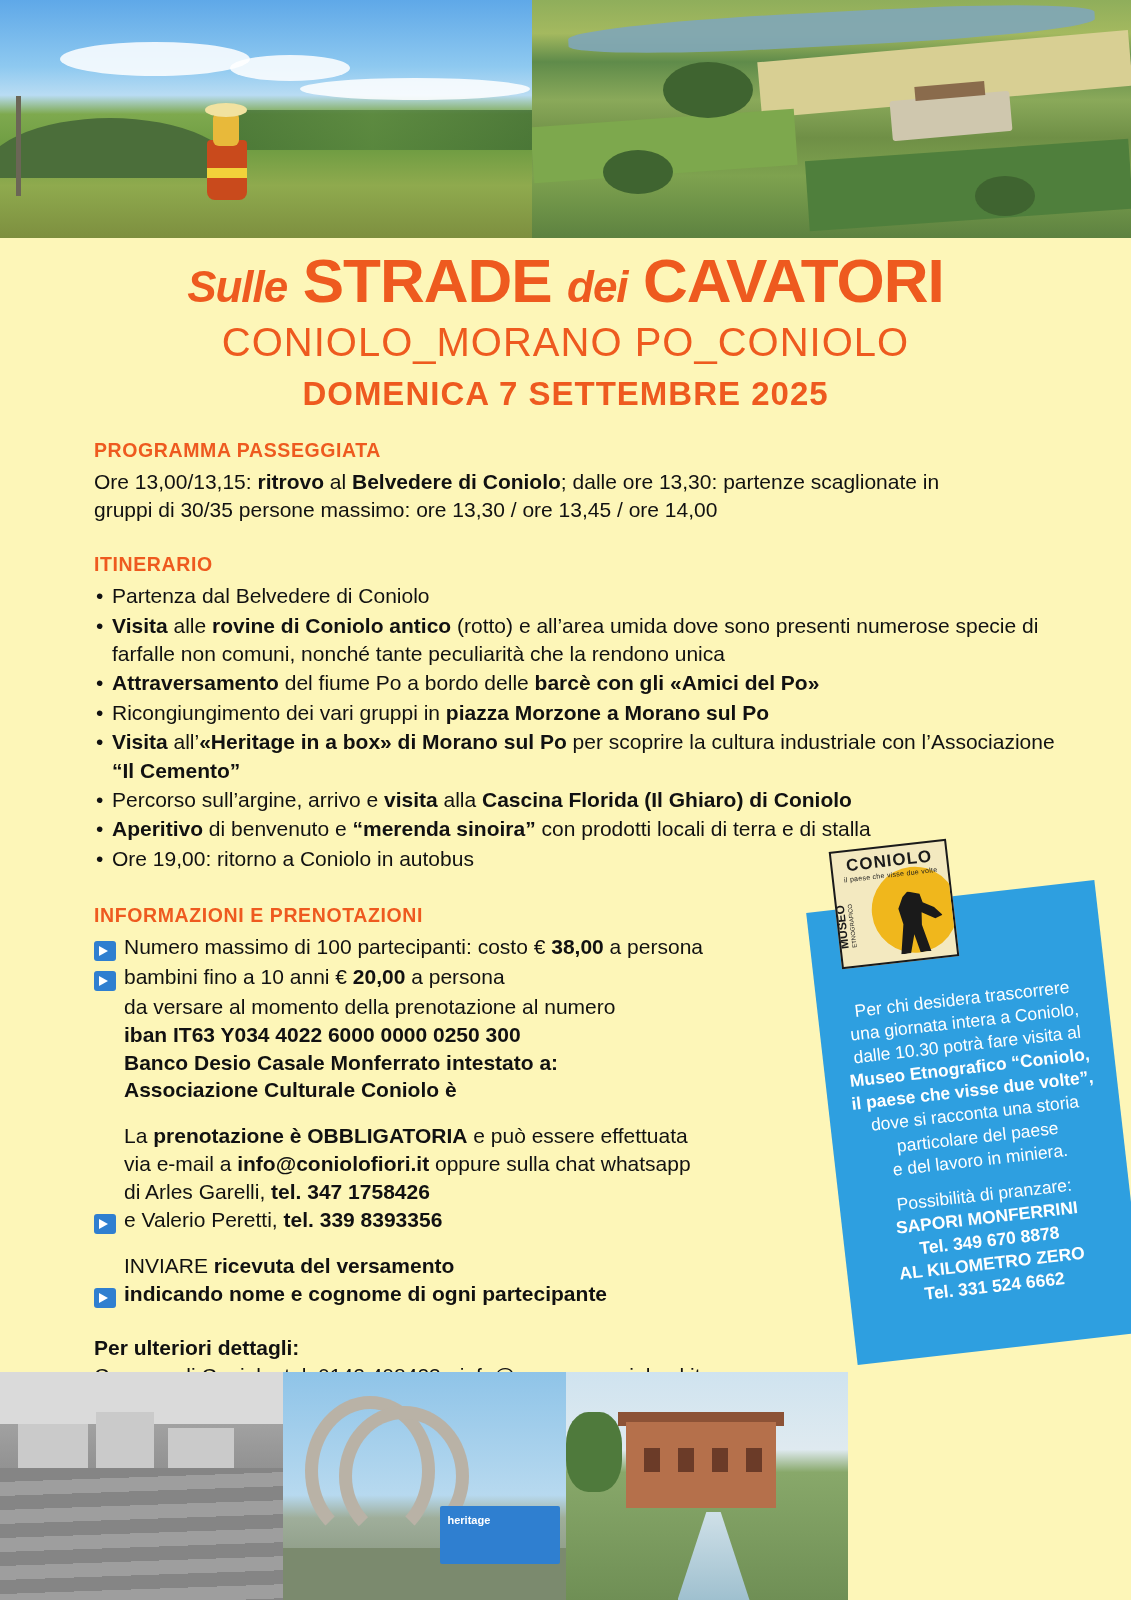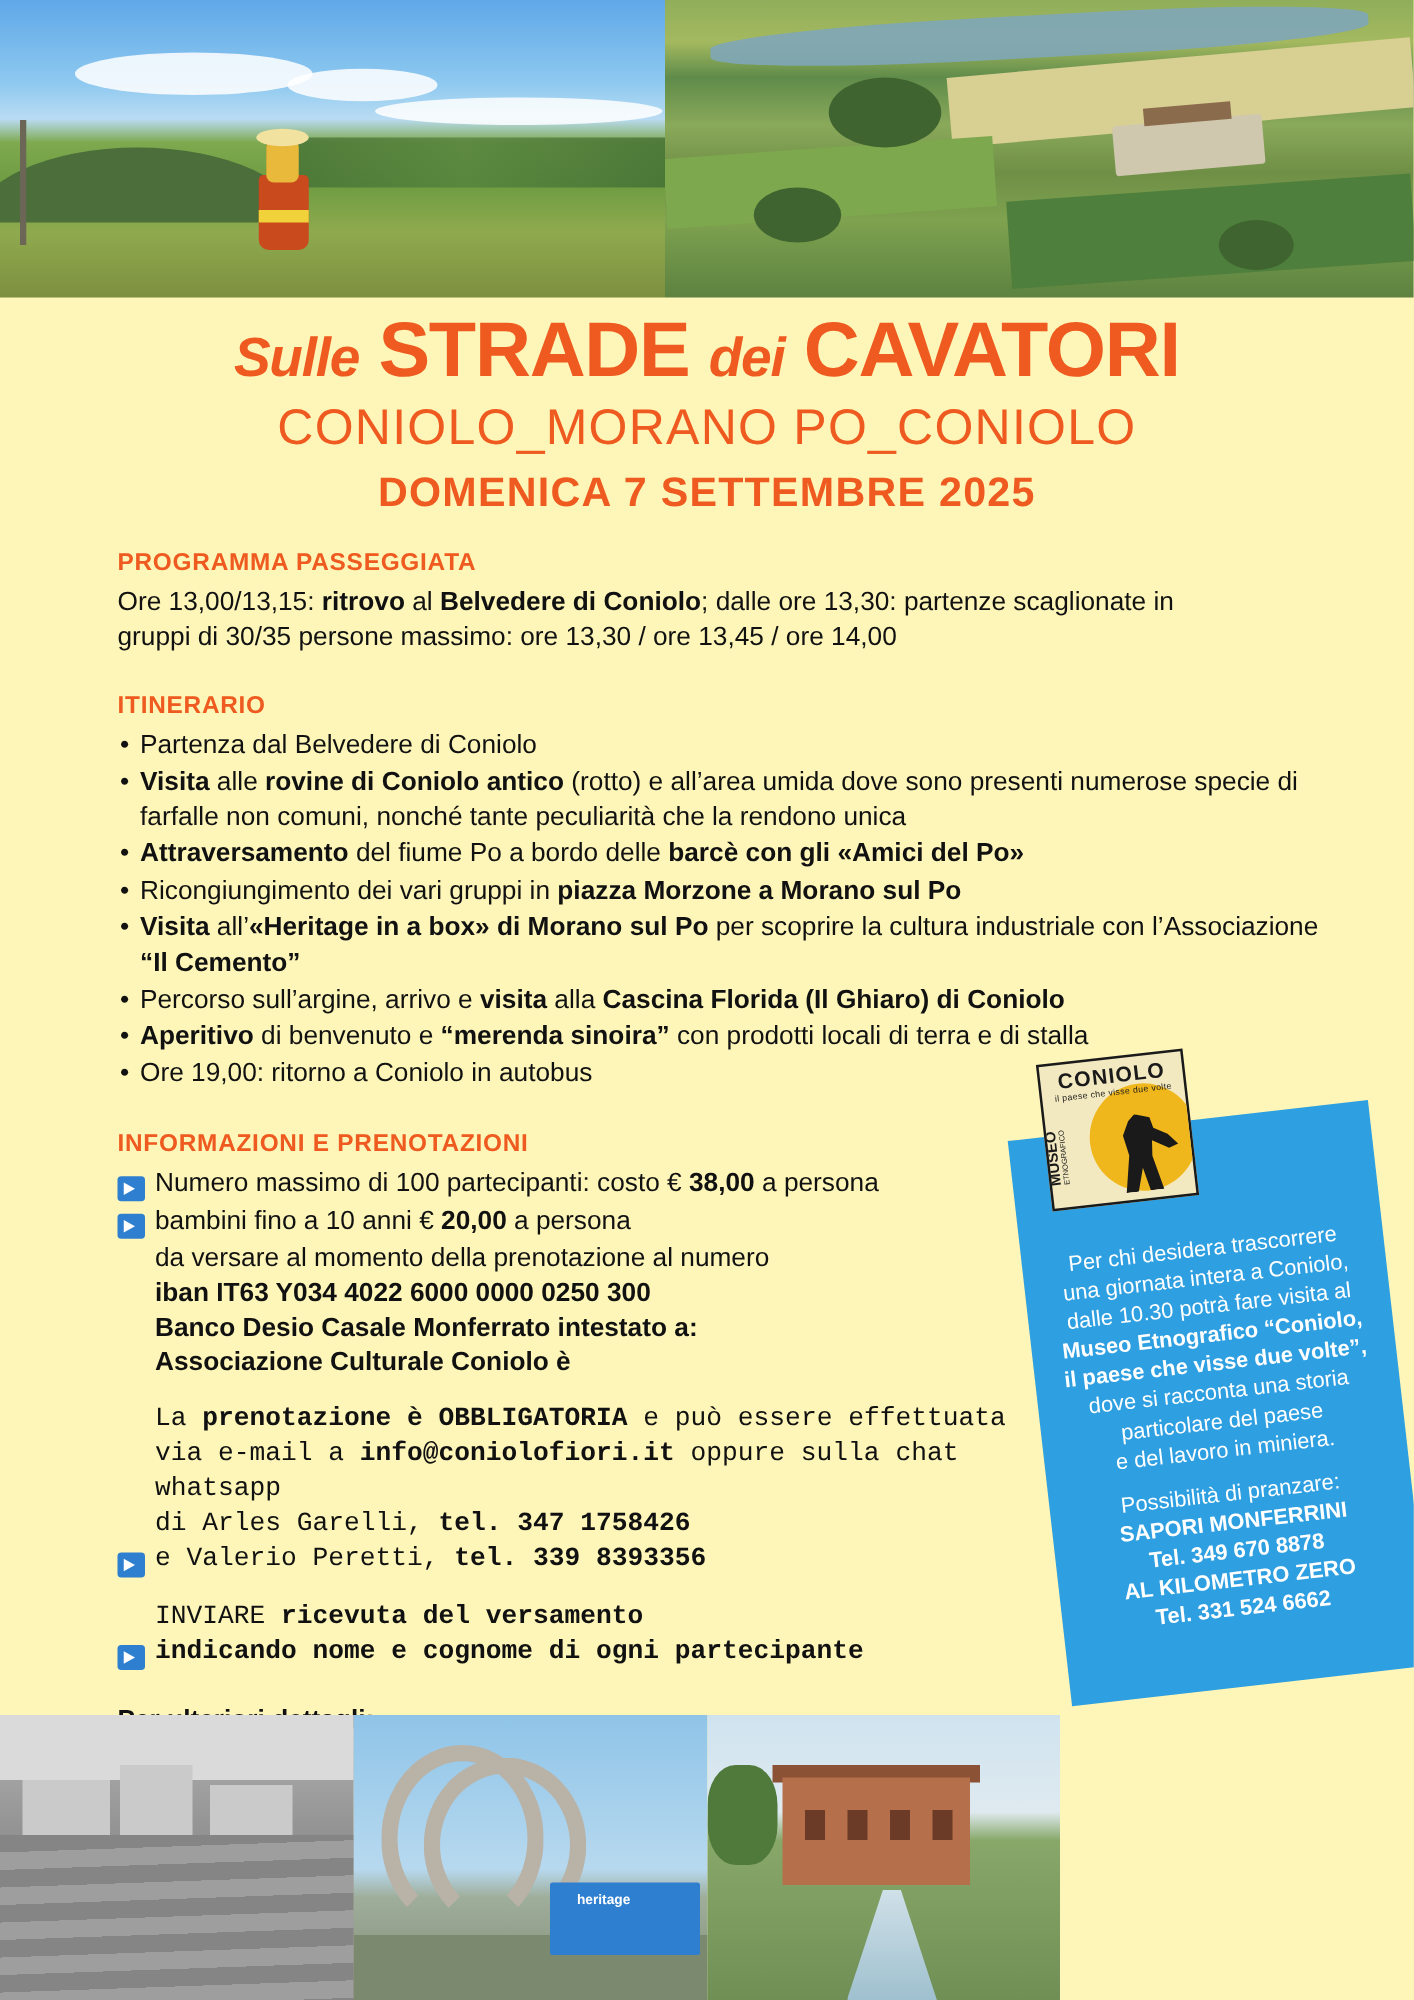--- a/index.html
+++ b/index.html
@@ -196,21 +196,21 @@
     content: "";
     position: absolute;
     left: 5px; top: 5px;
     width: 0; height: 0;
     border-top: 5px solid transparent;
     border-bottom: 5px solid transparent;
     border-left: 9px solid #ffffff;
   }
   .info-text { flex: 1; max-width: 700px; }
   .indent { padding-left: 30px; }
-  .blk { margin-top: 18px; font-family: Liberation Mono, monospace; }
+  .blk { margin-top: 18px; }
 
   .footer-note {
     margin-top: 26px;
     font-size: 21px;
     line-height: 1.35;
   }
   .footer-note .lead { font-weight: bold; }
 
   
   .blue-box {
@@ -318,21 +318,21 @@
     position: absolute; border: 13px solid #b9b2a6; border-radius: 50%;
     background: transparent;
   }
   .b2 .a1 { left: 22px; top: 24px; width: 130px; height: 150px; border-bottom-color: transparent; }
   .b2 .a2 { left: 56px; top: 34px; width: 130px; height: 140px; border-bottom-color: transparent; }
   .b2 .sign {
     position: absolute; right: 6px; bottom: 36px; width: 120px; height: 58px;
     background: #2f7fd0; border-radius: 2px;
   }
   .b2 .sign-t {
-    position:absolute; left:22px; top:8px; color:#fff; font-size:11px; font-weight:bold;
+    position:absolute; left:8px; top:8px; color:#fff; font-size:11px; font-weight:bold;
   }
   .b2 .ground {
     position:absolute; left:0; bottom:0; width:100%; height:52px; background:#7b8a6e;
   }
 
   
   .b3 {
     background: linear-gradient(180deg,#cfe3ef 0%,#dfeaf0 34%,#88a86a 44%,#6f8f55 100%);
   }
   .b3 .bldg {

